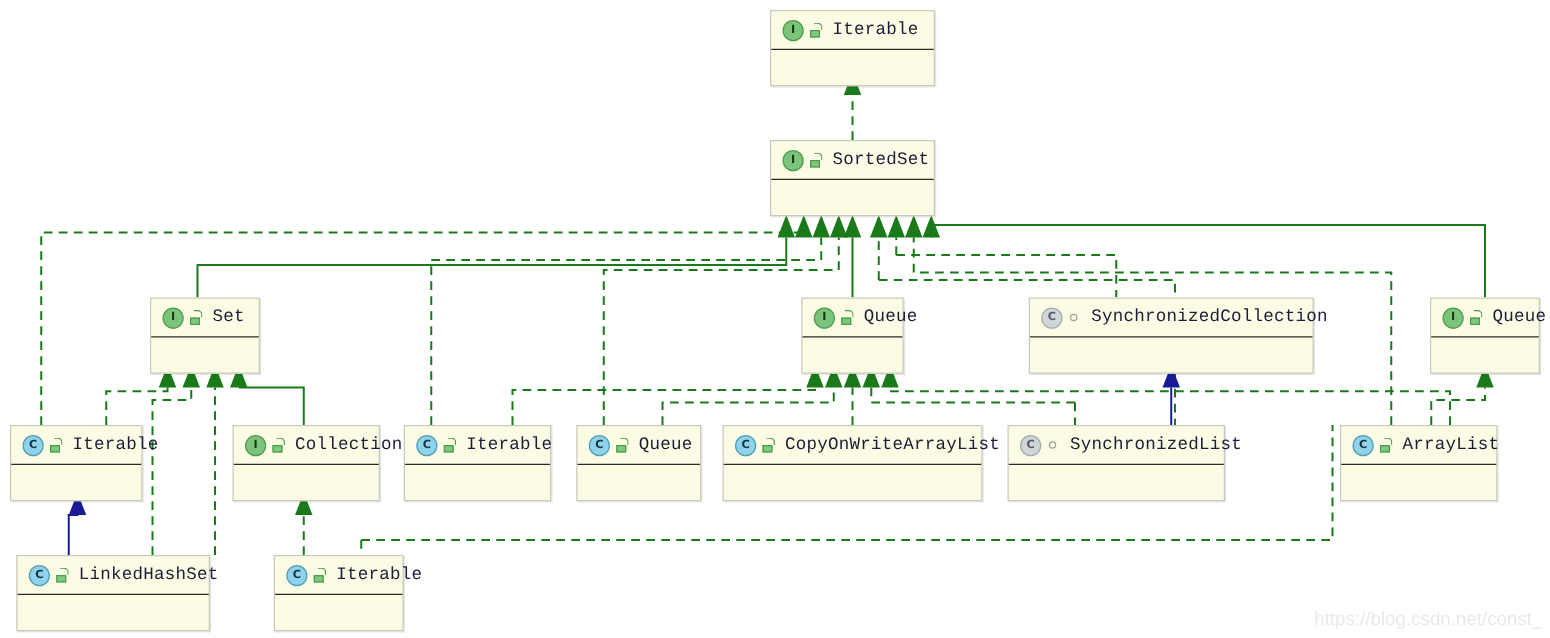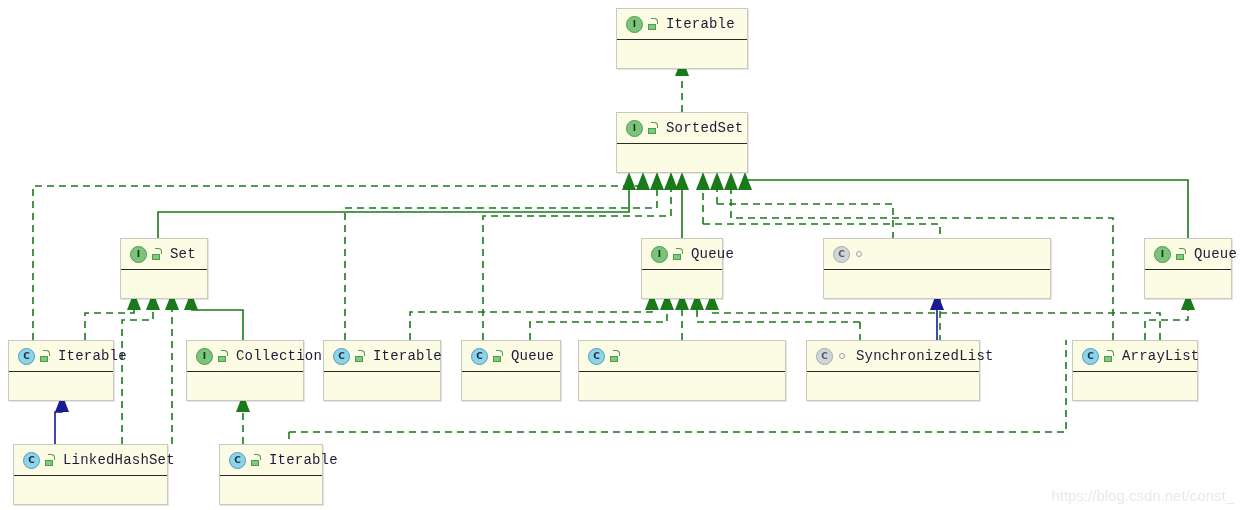--- a/index.html
+++ b/index.html
@@ -229,20 +229,21 @@
           <span class="tico iface">I</span>
           <span class="vico pub"></span>
           <span class="nm">Queue</span>
         </div>
         <div class="body"></div>
       </div>
       <div class="node" style="left: 823px; top: 238px; width: 228px;">
         <div class="hdr">
           <span class="tico cls pkg">C</span>
           <span class="vico pkgv"></span>
+          <span class="nm">SynchronizedCollection</span>
         </div>
         <div class="body"></div>
       </div>
       <div class="node" style="left: 1144px; top: 238px; width: 88px;">
         <div class="hdr">
           <span class="tico iface">I</span>
           <span class="vico pub"></span>
           <span class="nm">Queue</span>
         </div>
         <div class="body"></div>
@@ -276,20 +277,21 @@
           <span class="tico cls">C</span>
           <span class="vico pub"></span>
           <span class="nm">Queue</span>
         </div>
         <div class="body"></div>
       </div>
       <div class="node" style="left: 578px; top: 340px; width: 208px;">
         <div class="hdr">
           <span class="tico cls">C</span>
           <span class="vico pub"></span>
+          <span class="nm">CopyOnWriteArrayList</span>
         </div>
         <div class="body"></div>
       </div>
       <div class="node" style="left: 806px; top: 340px; width: 174px;">
         <div class="hdr">
           <span class="tico cls pkg">C</span>
           <span class="vico pkgv"></span>
           <span class="nm">SynchronizedList</span>
         </div>
         <div class="body"></div>

